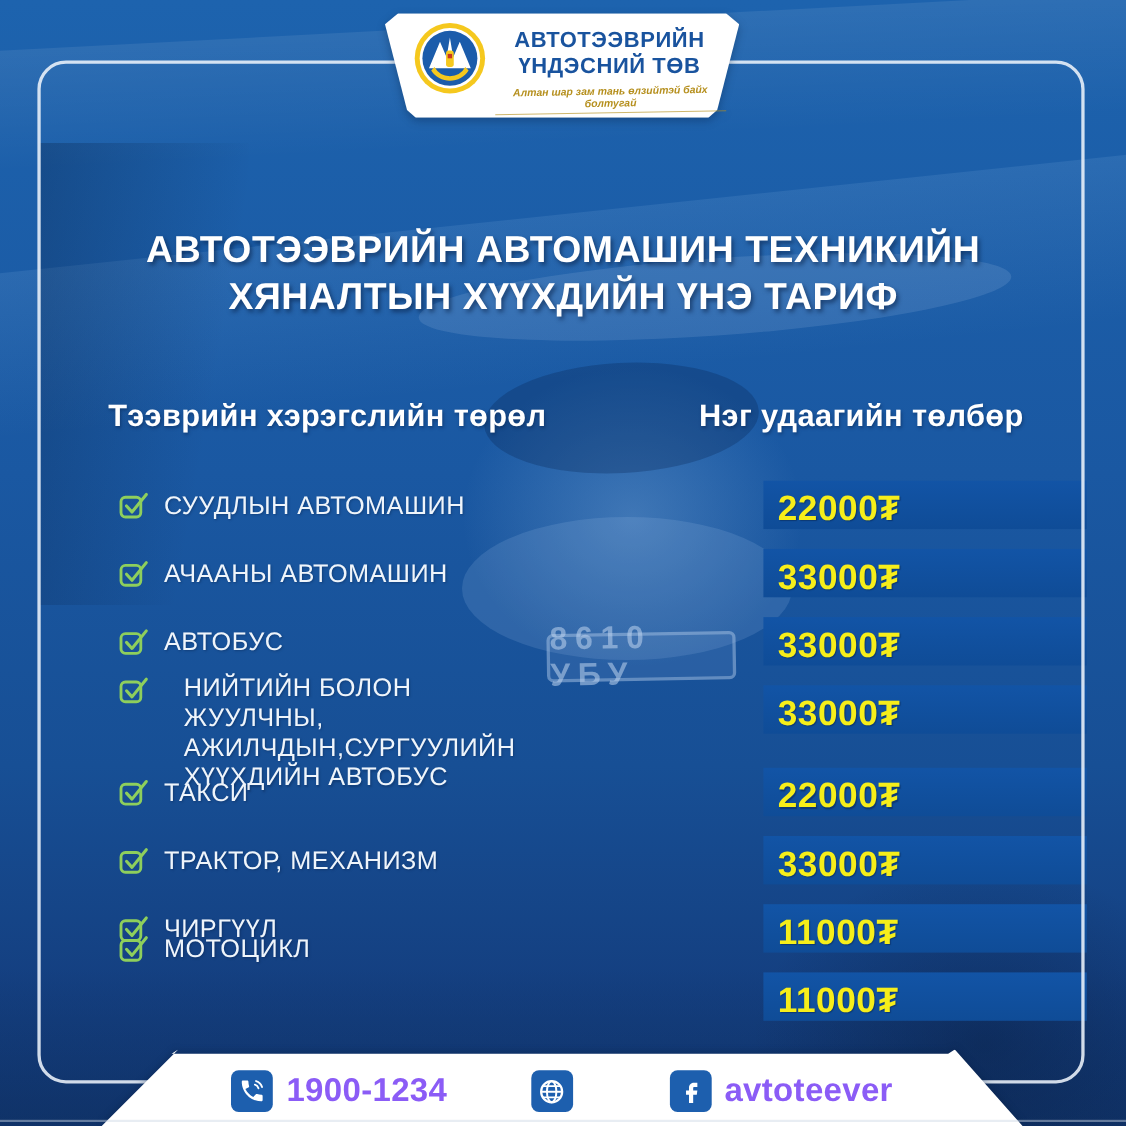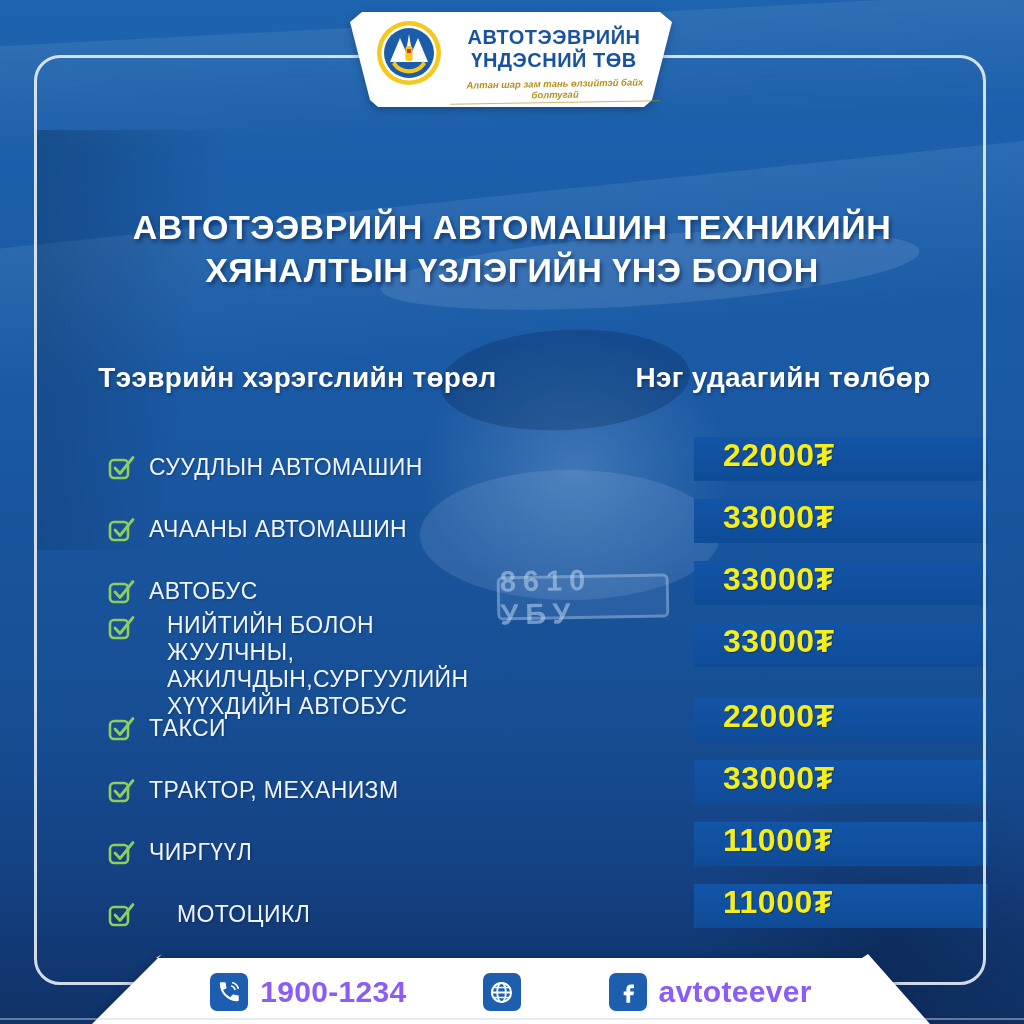--- a/index.html
+++ b/index.html
@@ -53,33 +53,33 @@
   
   .poster-title{position:absolute;left:0;top:206px;width:1024px;text-align:center;z-index:4;
     color:#ffffff;font-weight:bold;font-size:34px;line-height:43px;letter-spacing:.5px;
     text-shadow:2px 3px 4px rgba(5,25,60,.55);}
   
   .col-head{position:absolute;top:362px;z-index:4;color:#ffffff;font-weight:bold;
     font-size:28px;letter-spacing:.3px;text-shadow:1px 2px 3px rgba(5,25,60,.4);}
   .col-head.vehicle{left:75px;width:445px;text-align:center;}
   .col-head.price{left:618px;width:330px;text-align:center;}
   
-  .vrow{position:absolute;left:108px;width:400px;height:44px;display:flex;align-items:flex-end;z-index:4;}
+  .vrow{position:absolute;left:108px;width:400px;height:44px;display:flex;align-items:center;z-index:4;}
   .vrow .check{flex:0 0 27px;width:27px;height:27px;margin-right:14px;}
   .vrow .vlabel{color:#eff5fb;font-size:23px;letter-spacing:.4px;line-height:27px;
     text-shadow:1px 1px 2px rgba(5,25,60,.35);}
   .vrow.r1{top:437px;} .vrow.r2{top:499px;} .vrow.r3{top:561px;}
   .vrow.r4{top:612px;height:auto;align-items:flex-start;gap:18px;}
   .vrow.r4 .check{margin-top:2px;}
   .vrow.r4 .vlabel{width:352px;}
-  .vrow.r5{top:698px;} .vrow.r6{top:760px;} .vrow.r7{top:822px;} .vrow.r8{top:884px;gap:28px;}
+  .vrow.r5{top:698px;} .vrow.r6{top:760px;} .vrow.r7{top:822px;} .vrow.r8{top:840px;}
   
   .pricebar{position:absolute;left:694px;width:294px;height:44px;z-index:2;
     background:linear-gradient(180deg,#1254a6 0%,#0f4c97 100%);
-    display:flex;align-items:flex-start;padding-left:29px;}
+    display:flex;align-items:flex-end;padding-left:13px;}
   .pricebar .amount{color:#f6ee1a;font-weight:bold;font-size:32px;letter-spacing:.5px;
     text-shadow:1px 1px 1px rgba(10,35,75,.5);}
   .pricebar.b1{top:437px;} .pricebar.b2{top:499px;} .pricebar.b3{top:561px;} .pricebar.b4{top:623px;}
   .pricebar.b5{top:698px;} .pricebar.b6{top:760px;} .pricebar.b7{top:822px;} .pricebar.b8{top:884px;}
   
   .footer-wrap{position:absolute;left:92px;top:954px;width:838px;height:70px;z-index:6;
     filter:drop-shadow(0 -2px 3px rgba(4,28,62,.30));}
   .footer{width:100%;height:100%;background:#ffffff;
     clip-path:polygon(70px 0,64px 4px,770px 4px,776px 0,838px 70px,0 70px);
     display:flex;align-items:center;justify-content:center;gap:76px;padding-top:6px;}
@@ -121,21 +121,21 @@
     </svg>
     <div class="org-name">
       <div>АВТОТЭЭВРИЙН</div>
       <div>ҮНДЭСНИЙ ТӨВ</div>
     </div>
     <div class="slogan">Алтан шар зам тань өлзийтэй байх болтугай</div>
   </div>
 
   <div class="poster-title">
     <div>АВТОТЭЭВРИЙН АВТОМАШИН ТЕХНИКИЙН</div>
-    <div>ХЯНАЛТЫН ҮЗЛЭГИЙН ҮНЭ БОЛОН</div>
+    <div>ХЯНАЛТЫН ХҮҮХДИЙН ҮНЭ ТАРИФ</div>
   </div>
 
   <div class="col-head vehicle">Тээврийн хэрэгслийн төрөл</div>
   <div class="col-head price">Нэг удаагийн төлбөр</div>
 
   <div class="vrow r1">
     <svg class="check" viewBox="0 0 27 27">
       <rect x="2" y="6" width="18" height="18" rx="4" fill="none" stroke="#8ecf5c" stroke-width="2.6"></rect>
       <polyline points="7,14 12,19.5 25,3.5" fill="none" stroke="#8ecf5c" stroke-width="2.8" stroke-linecap="round" stroke-linejoin="round"></polyline>
     </svg>

